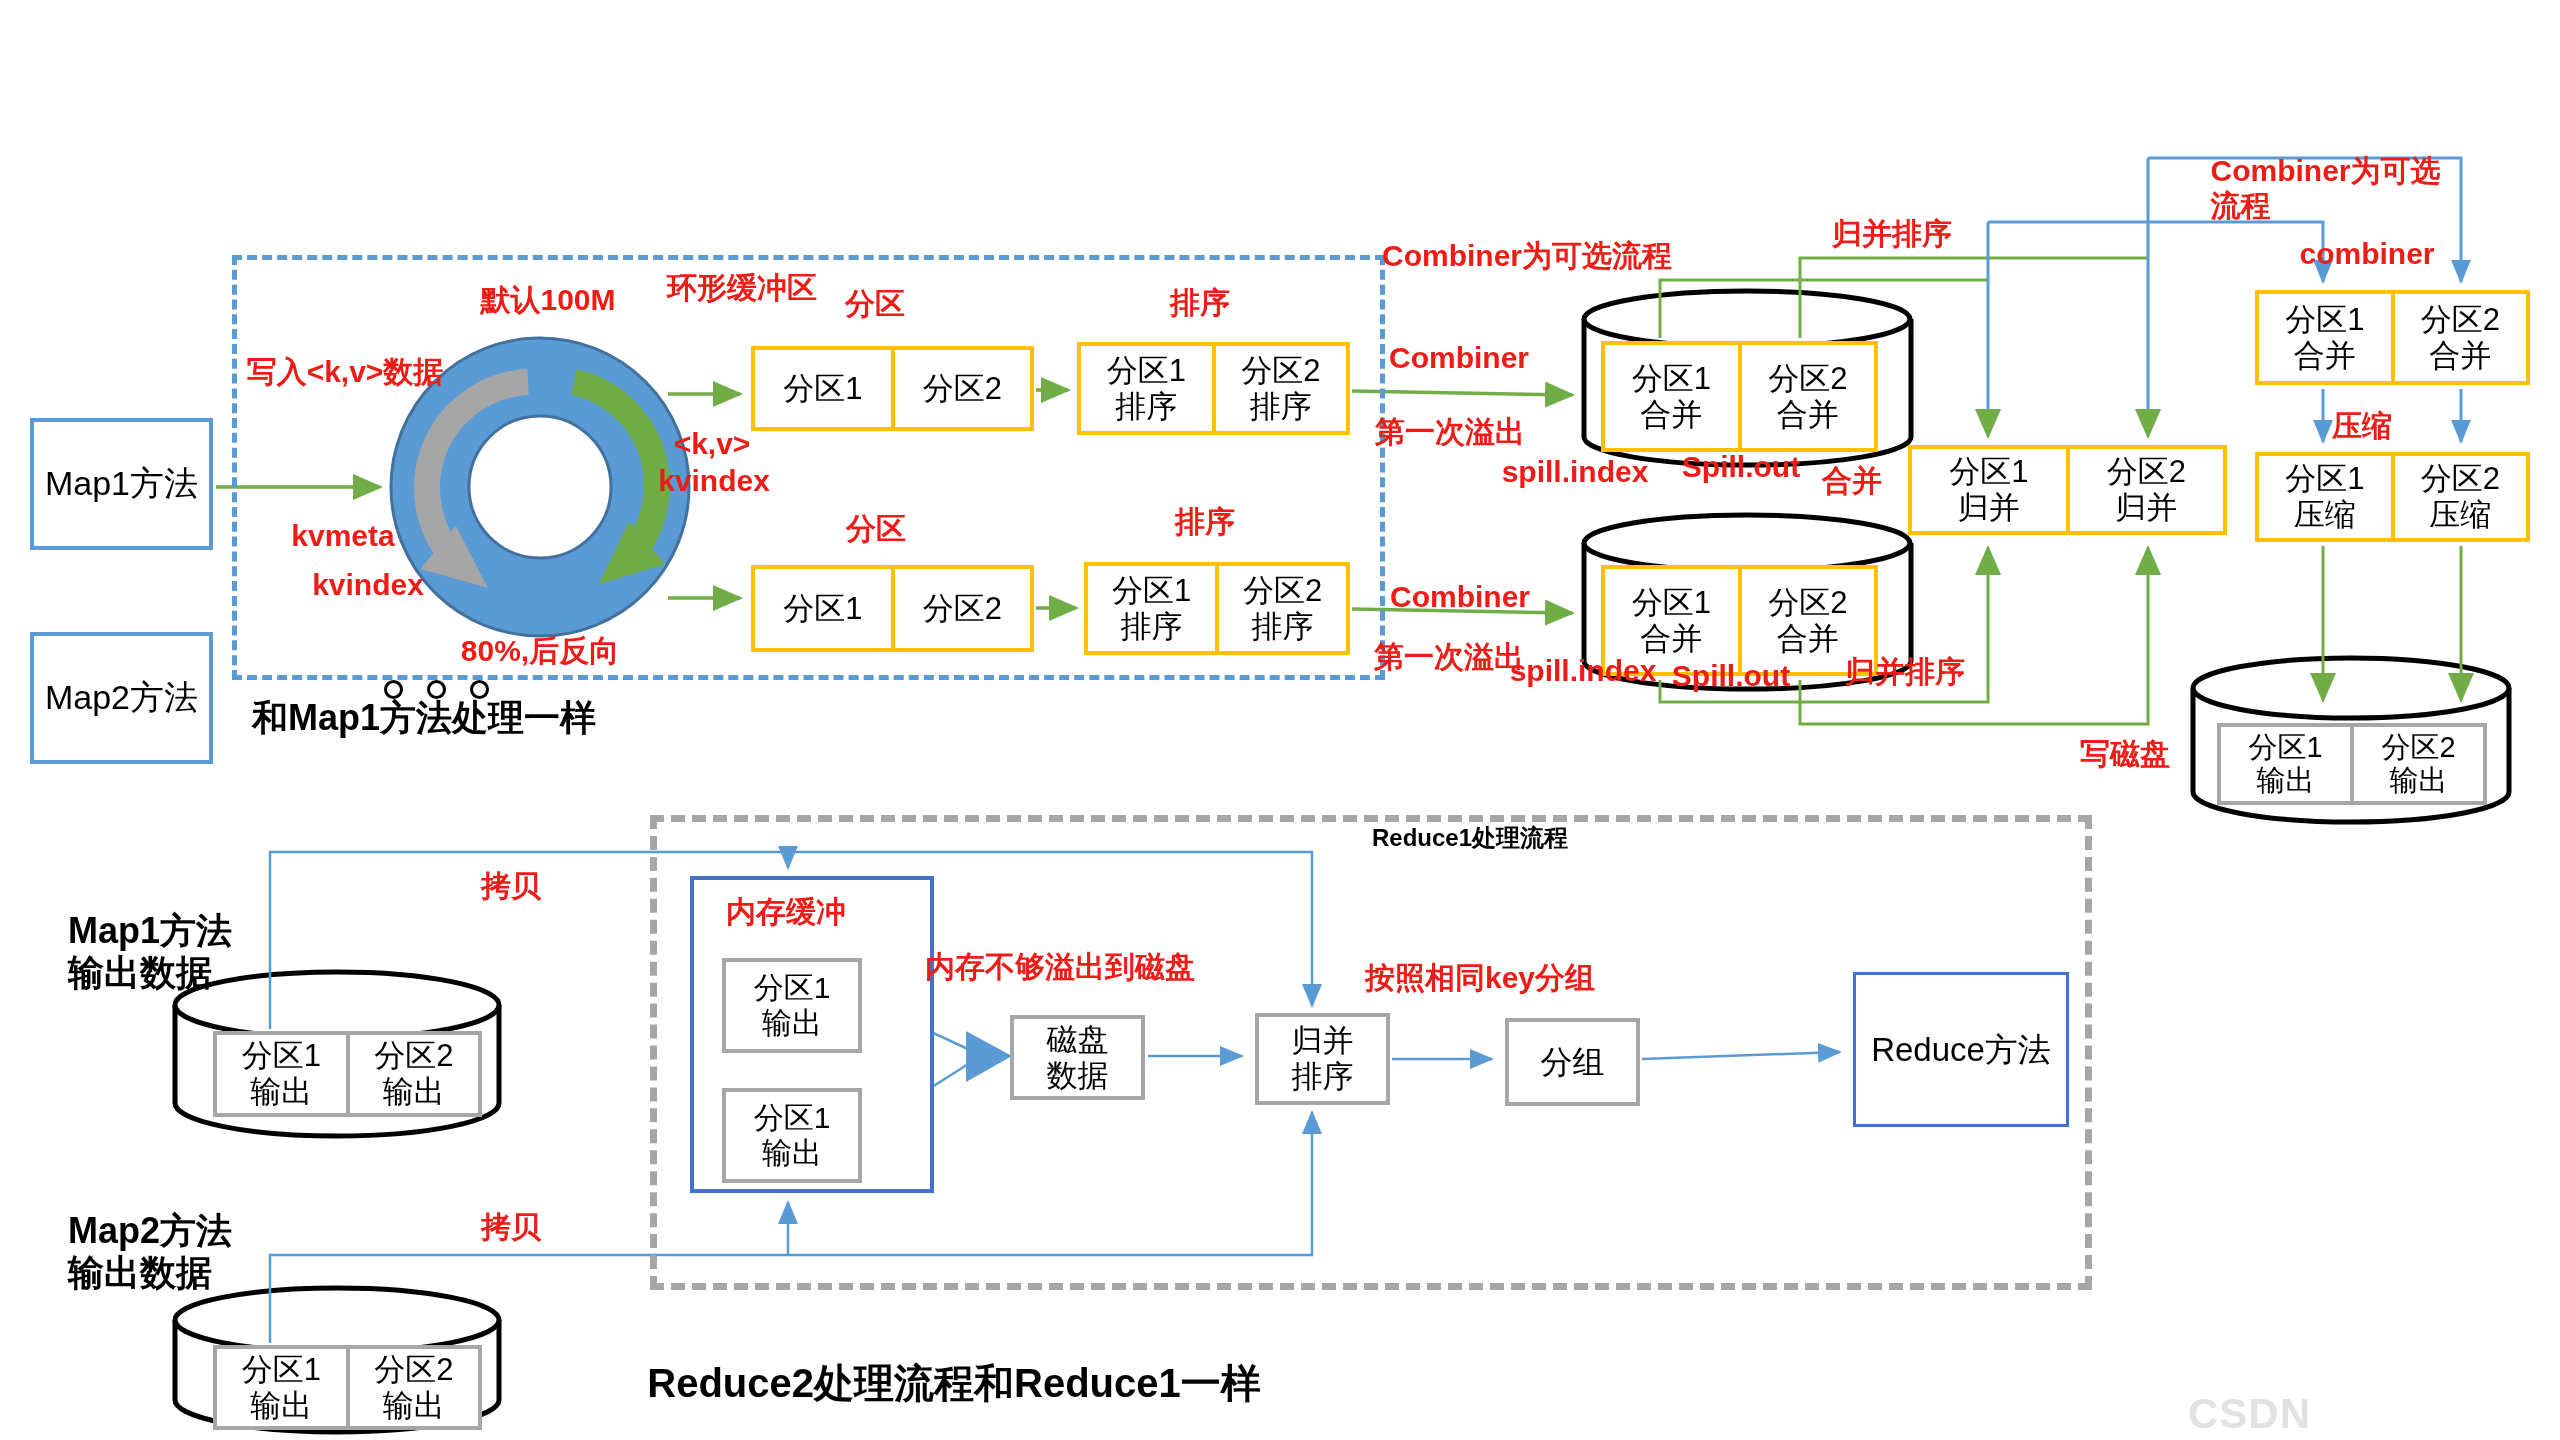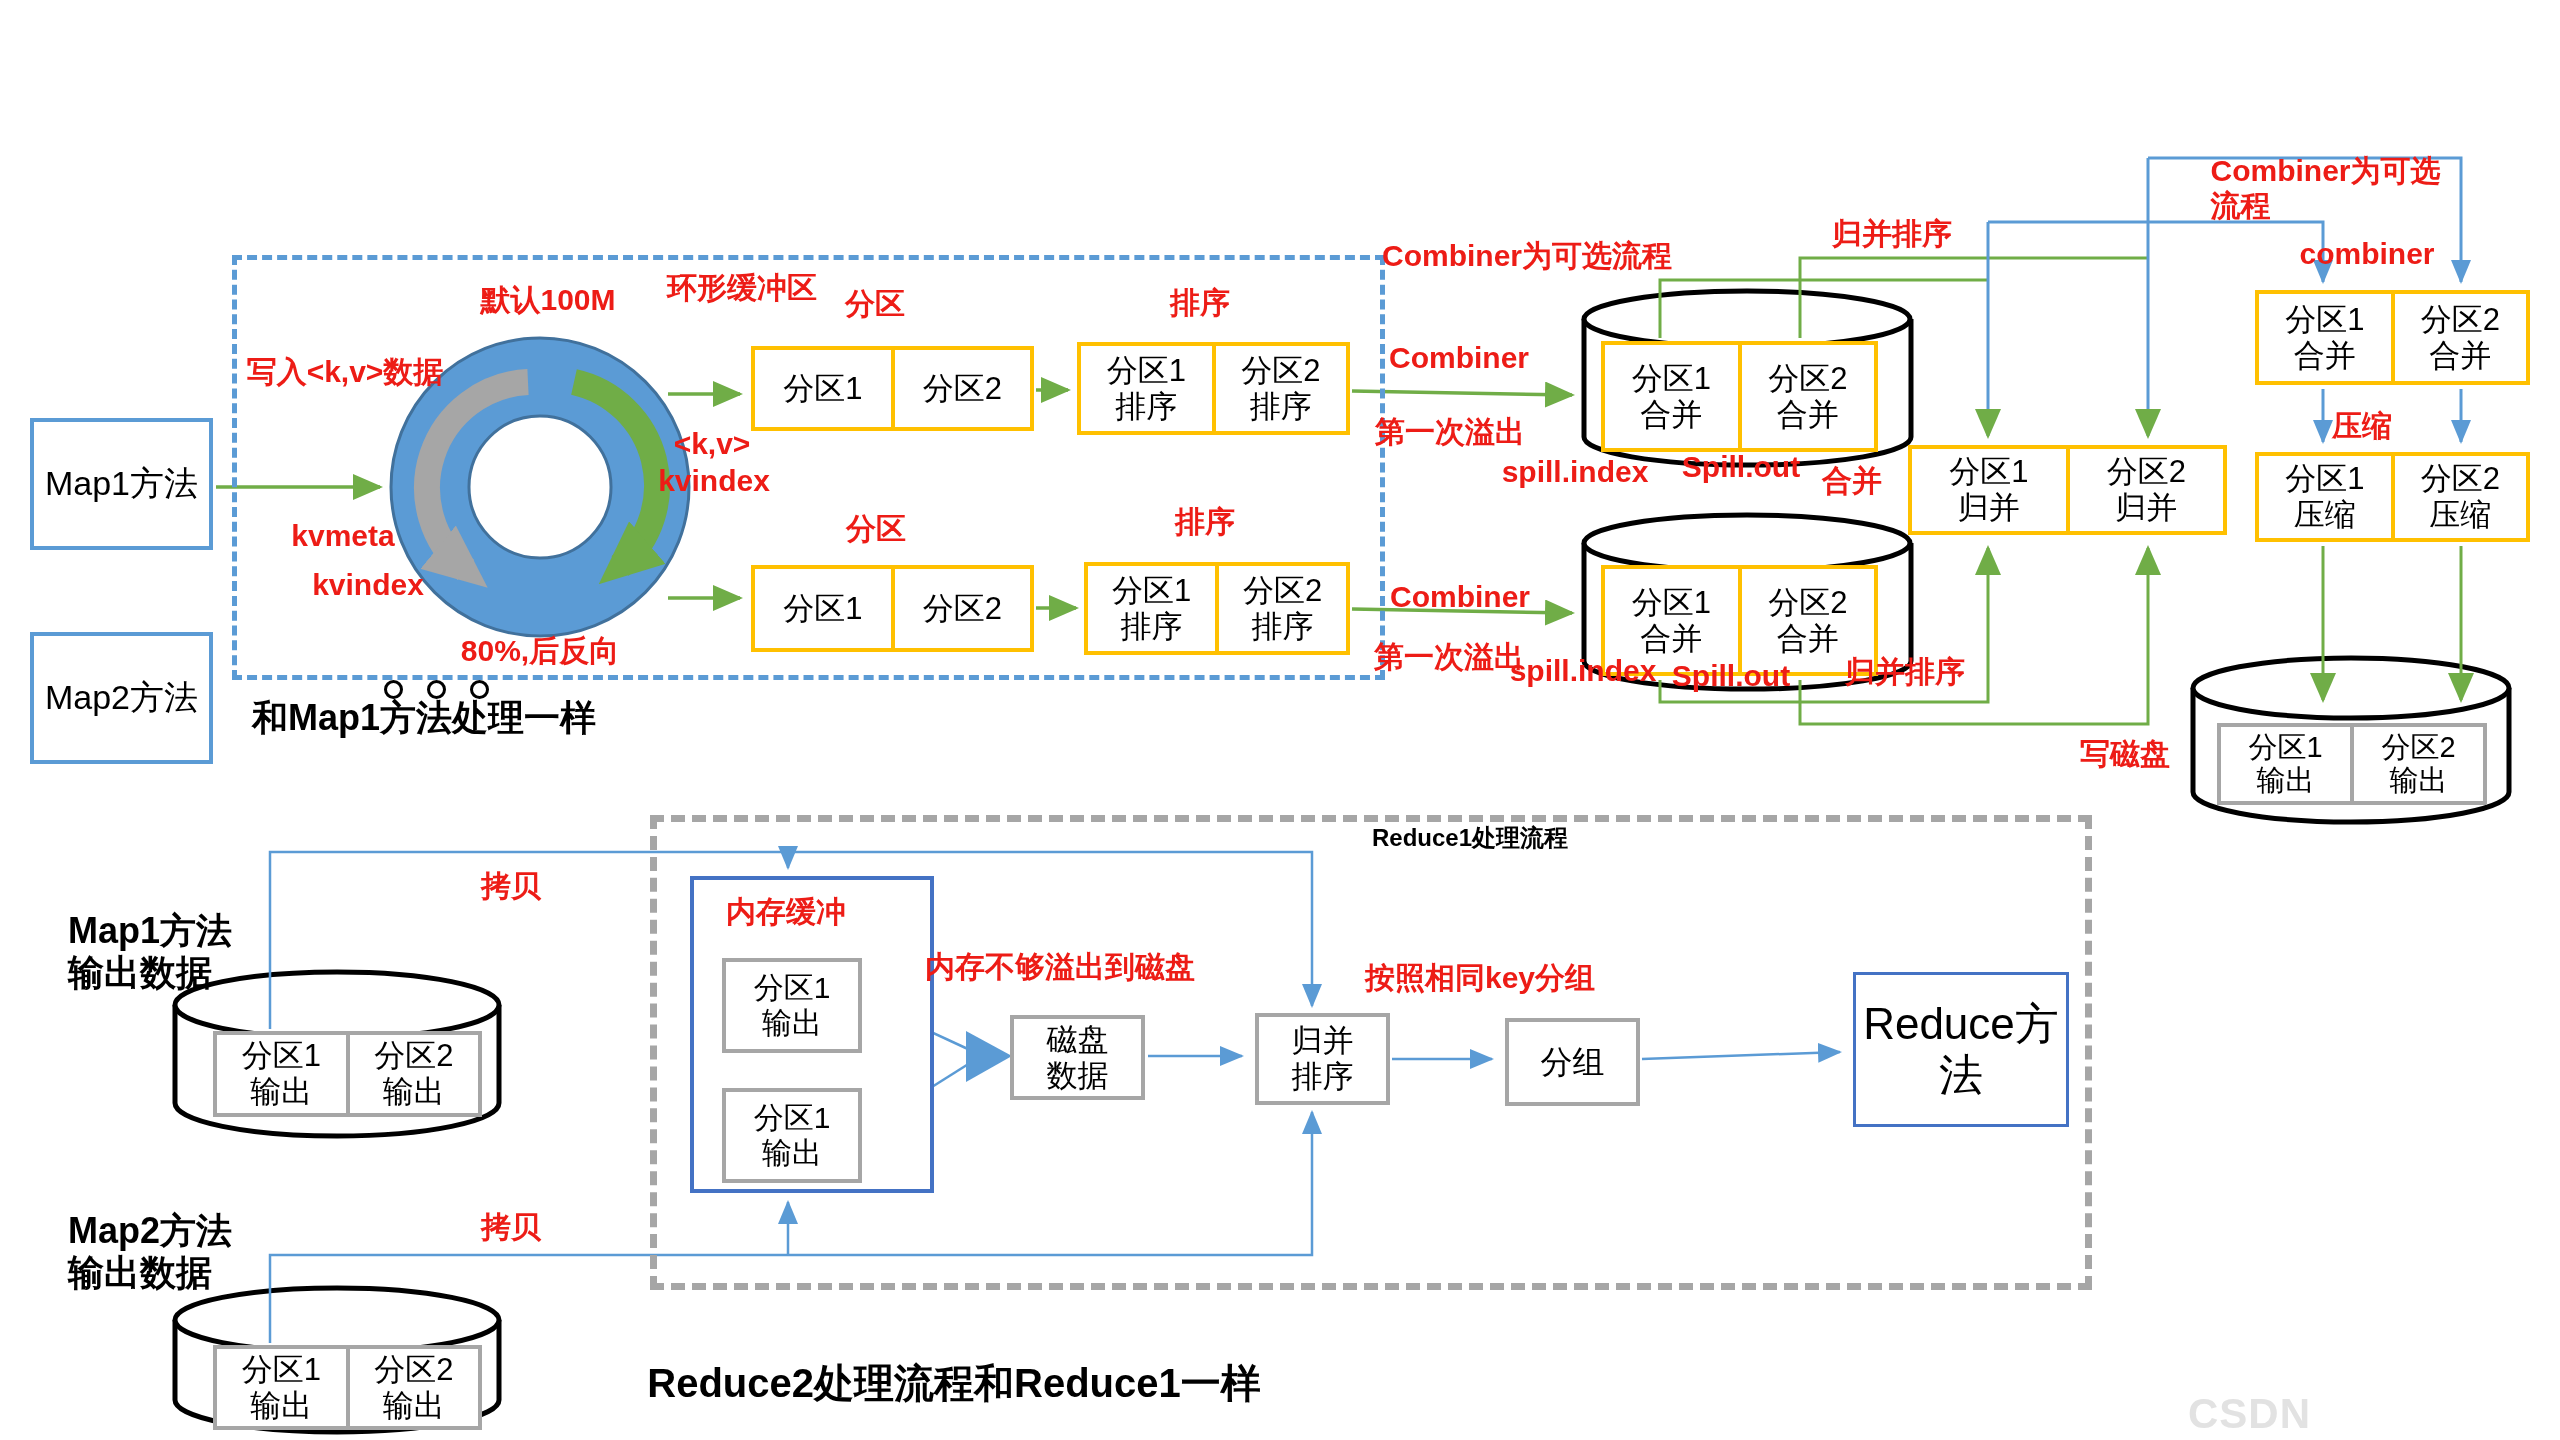--- a/index.html
+++ b/index.html
@@ -249,16 +249,16 @@
 输出</div>
   <div class="sbox gbox" style="left:722px;top:1088px;width:140px;height:95px;font-size:30px">分区1
 输出</div>
   <div class="lbl red" style="left:1060px;top:967px">内存不够溢出到磁盘</div>
   <div class="sbox gbox" style="left:1010px;top:1015px;width:135px;height:85px;font-size:31px">磁盘
 数据</div>
   <div class="sbox gbox" style="left:1255px;top:1013px;width:135px;height:92px;font-size:31px">归并
 排序</div>
   <div class="lbl red" style="left:1480px;top:978px">按照相同key分组</div>
   <div class="sbox gbox" style="left:1505px;top:1018px;width:135px;height:88px;font-size:32px">分组</div>
-  <div class="sbox" style="left:1853px;top:972px;width:216px;height:155px;border:3px solid #4472c4;font-size:44px">Reduce方法</div>
+  <div class="sbox" style="left:1853px;top:972px;width:216px;height:155px;border:3px solid #4472c4;font-size:33px">Reduce方法</div>
   <div class="lbl blk" style="left:954px;top:1384px;font-size:40px">Reduce2处理流程和Reduce1一样</div>
 
 </div>
 
 </body></html>

